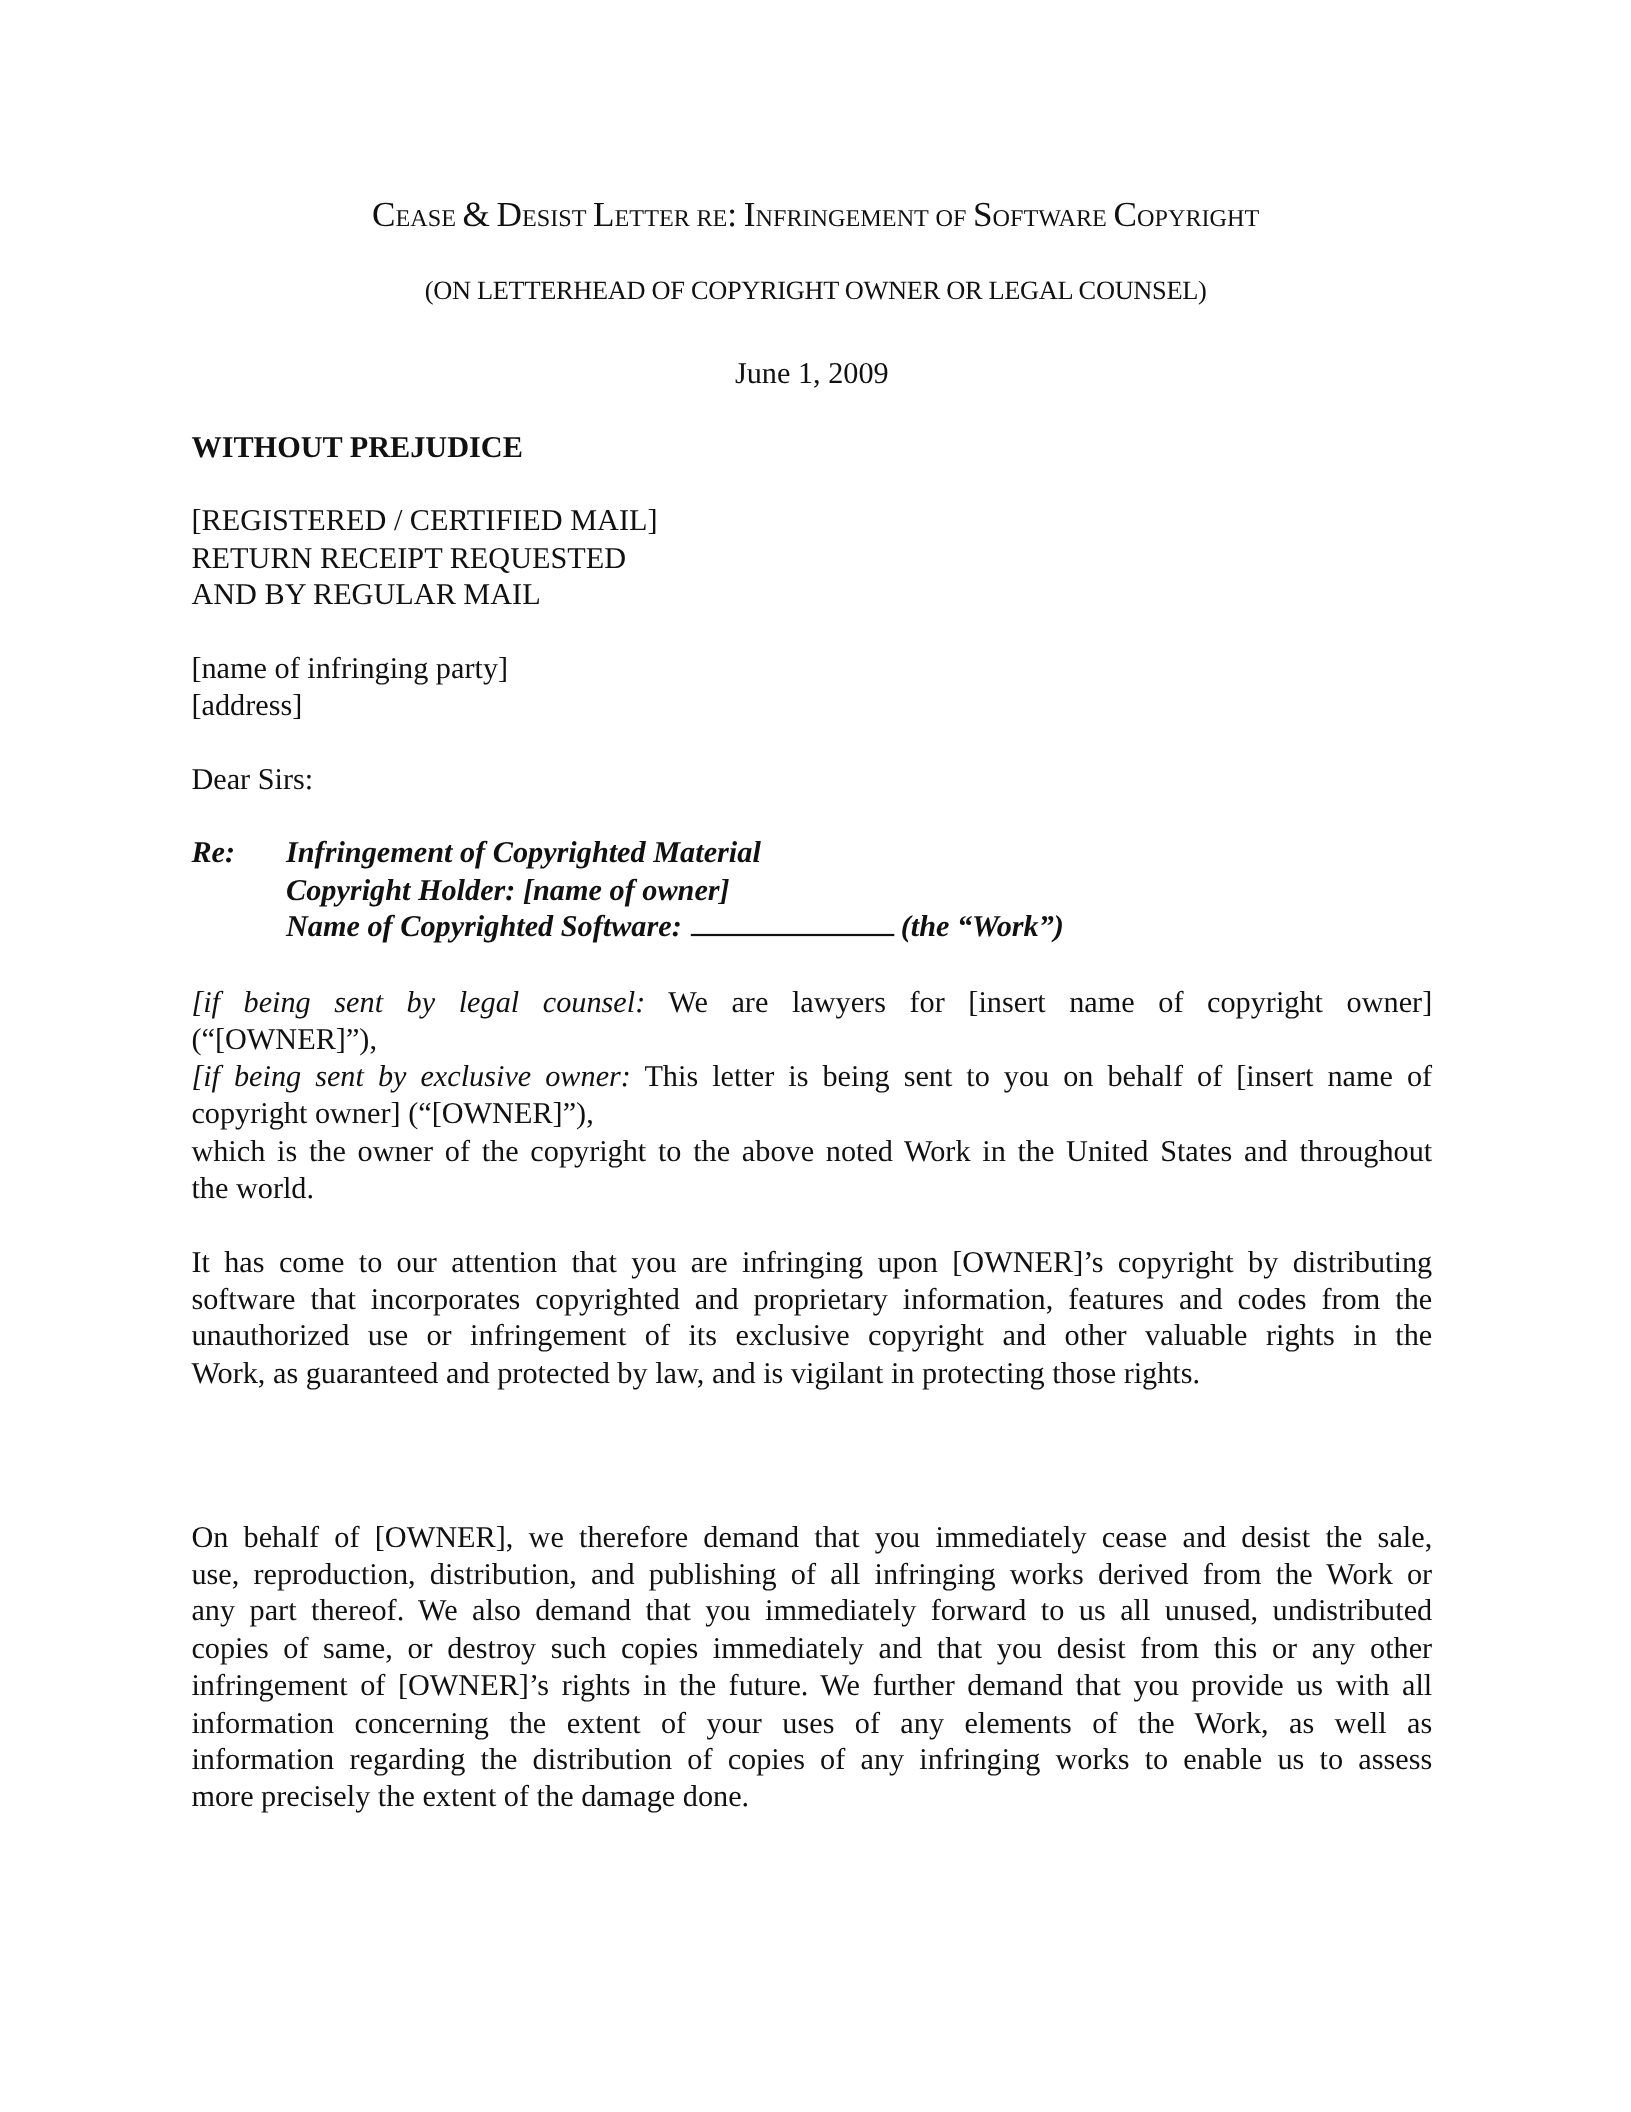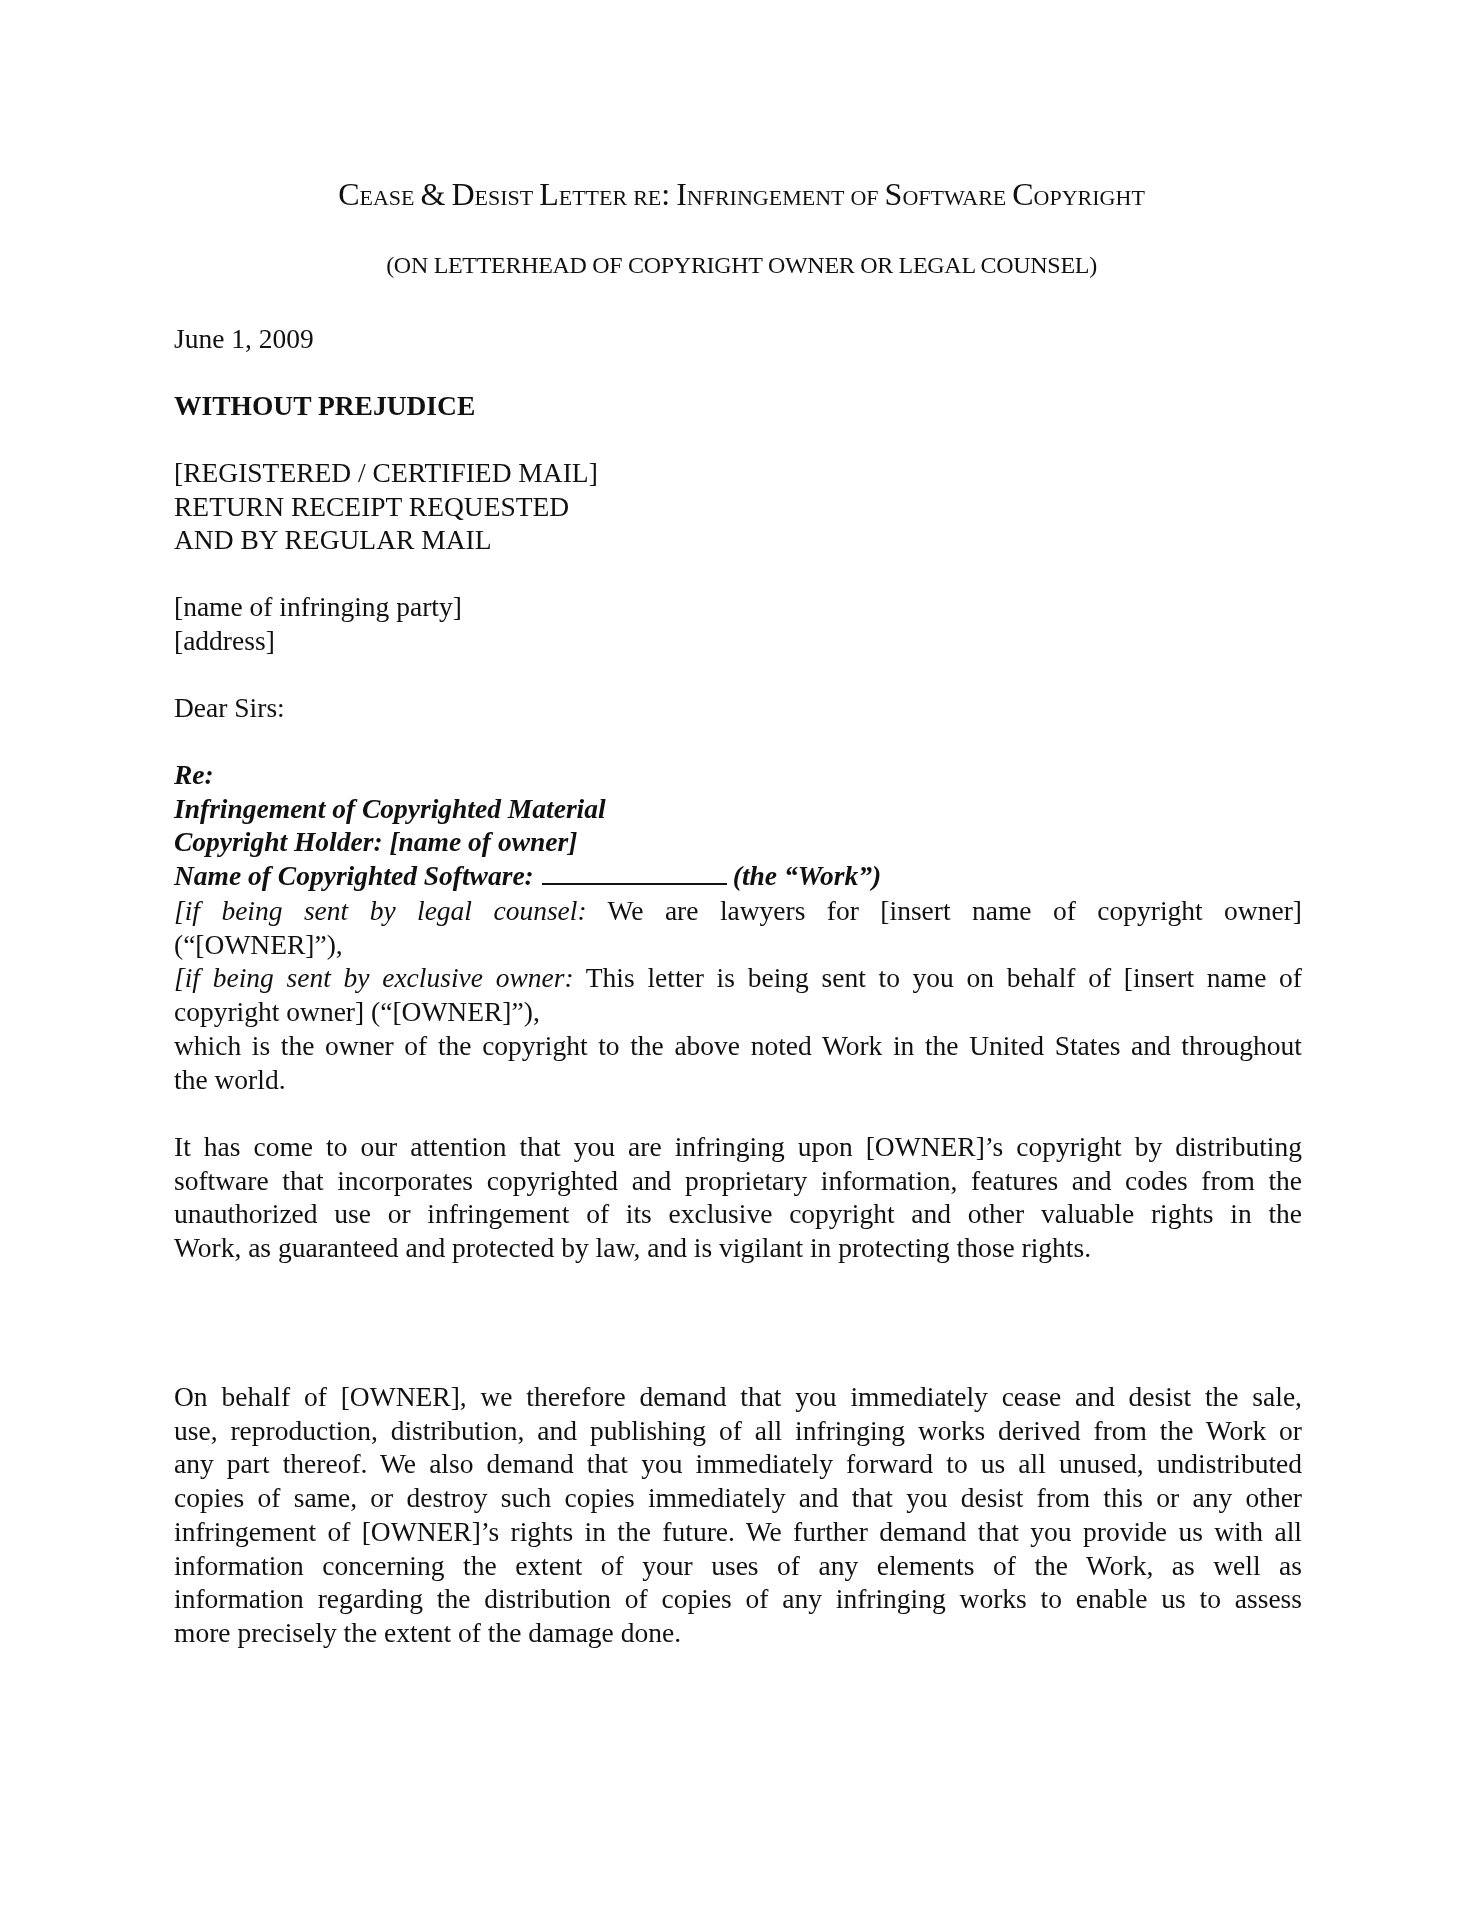--- a/index.html
+++ b/index.html
@@ -11,27 +11,27 @@
   .page { position: absolute; left: 0; top: 0; width: 1483px; height: 1920px; background: #fff; }
   .title1 {
     position: absolute; top: 176px; left: 0; width: 1483px; text-align: center;
     font-size: 32px; font-variant: small-caps; letter-spacing: 0px; word-spacing: -2px;
   }
   .title2 {
     position: absolute; top: 252px; left: 0; width: 1483px; text-align: center;
     font-size: 24px; letter-spacing: -0.3px;
   }
   .block { position: absolute; left: 174px; width: 1128px; font-size: 27.5px; line-height: 33.7px; }
-  .date { top: 322px; }
+  .date { top: 322px; text-align: center; }
   .wp { top: 389px; font-weight: bold; }
   .mail { top: 456px; }
   .addr { top: 590px; }
   .dear { top: 691px; }
   .re { top: 758px; font-style: italic; font-weight: bold; }
-  .re .row { display: flex; flex-direction: column; }
+  .re .row { display: flex; }
   .re .lbl { width: 86px; flex: none; }
   .re .blank { display: inline-block; width: 185px; border-bottom: 2px solid #111; height: 24px; vertical-align: baseline; margin: 0 6px 0 8px; }
   .p { text-align: justify; text-align-last: left; }
   .p1 { top: 894px; }
   .p2 { top: 1130px; }
   .p3 { top: 1332px; margin-top: 48px; }
   .line { display: block; }
   .just { text-align: justify; text-align-last: justify; }
   i { font-style: italic; }
 </style>

